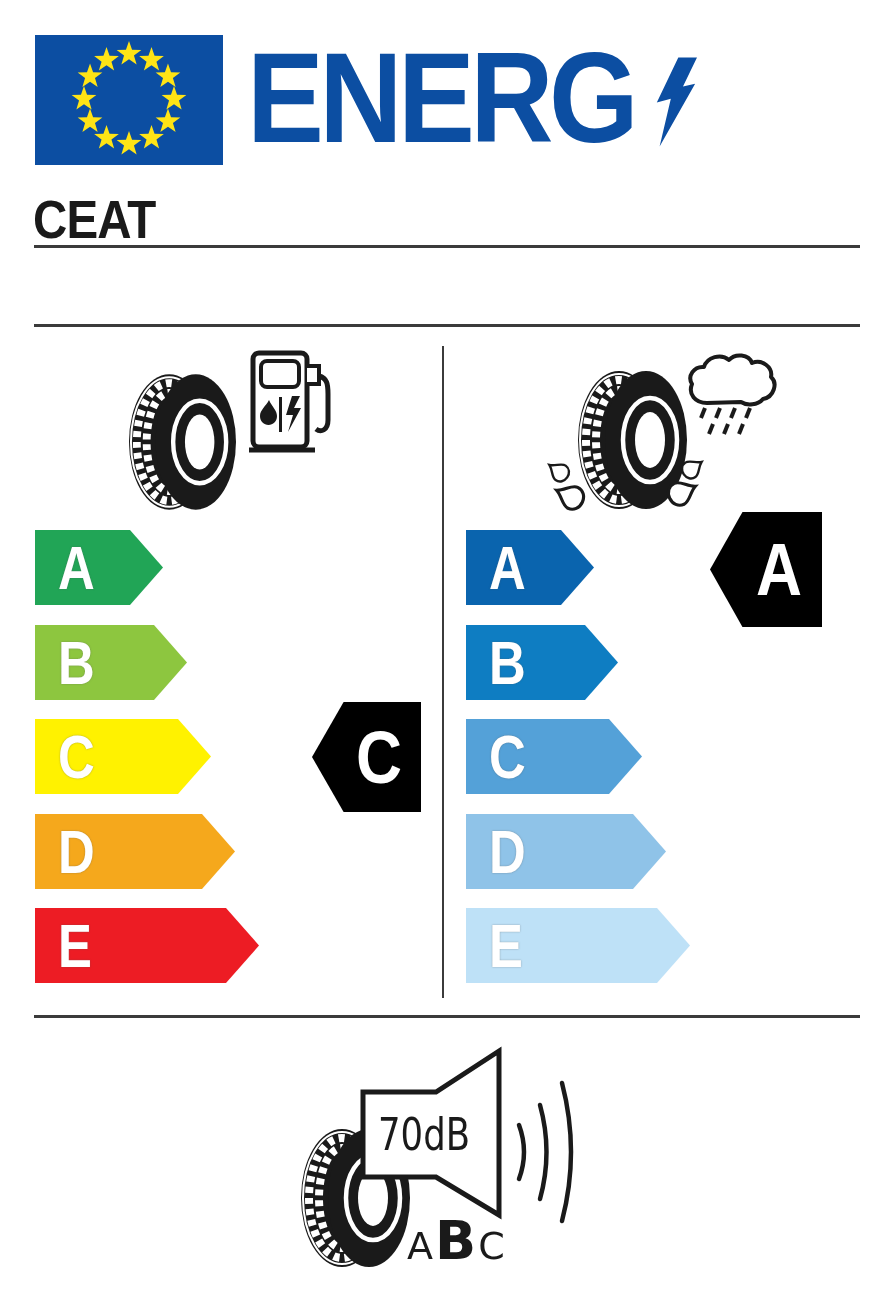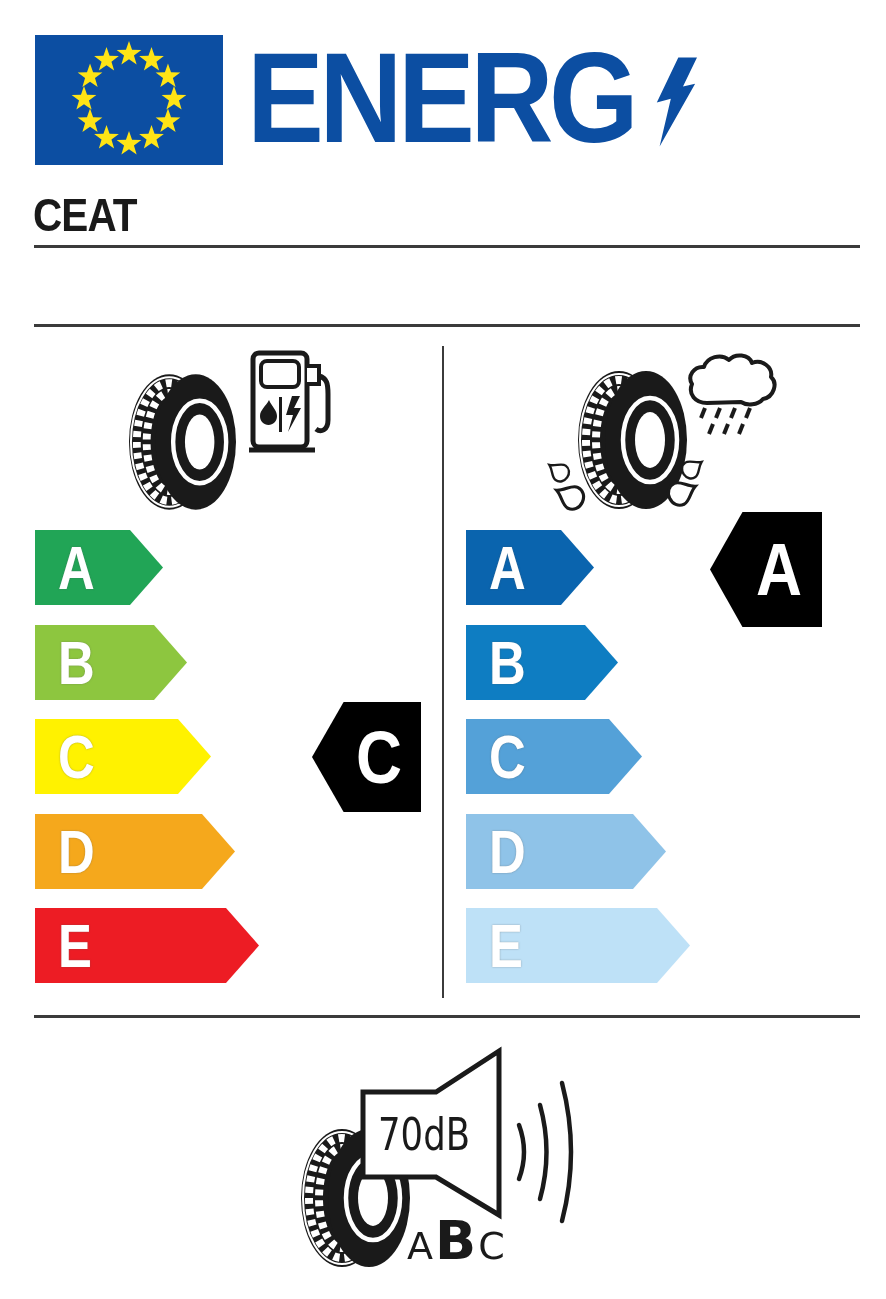--- a/index.html
+++ b/index.html
@@ -3,21 +3,21 @@
 <meta charset="utf-8">
 <style>
   html,body{margin:0;padding:0;background:#fff;}
   .label{position:relative;width:886px;height:1299px;background:#fff;overflow:hidden;
          font-family:"Liberation Sans",sans-serif;color:#1a1a1a;}
   .abs{position:absolute;}
   
   .energ{left:247px;top:34px;font-weight:bold;font-size:128px;line-height:1;letter-spacing:-5px;white-space:nowrap;}
   .squeeze{display:inline-block;transform:scaleX(0.9);transform-origin:0 0;}
   .bolt{left:654px;top:56px;}
-  .brand{left:33px;top:192px;font-weight:bold;font-size:46px;line-height:1;letter-spacing:-1px;}
+  .brand{left:33px;top:192px;font-weight:bold;font-size:54px;line-height:1;letter-spacing:-1px;}
   .brand .squeeze{transform:scaleX(0.88);}
   .hline{left:34px;width:826px;height:3px;background:#3b3b3b;}
   .vline{left:442px;top:346px;width:2px;height:652px;background:#3b3b3b;}
   
   .scale{position:absolute;top:530px;width:270px;height:453px;}
   .scale-arrow{position:absolute;left:0;height:75px;
       clip-path:polygon(0 0,calc(100% - 33px) 0,100% 50%,calc(100% - 33px) 100%,0 100%);
       filter:drop-shadow(0.8px 0.8px 0 #9a9a9a) drop-shadow(-0.8px -0.8px 0 #b5b5b5);}
   .scale-letter{display:inline-block;margin-left:23px;font-weight:bold;font-size:62px;line-height:75px;
       color:#fff;transform:scaleX(0.82);transform-origin:left center;

